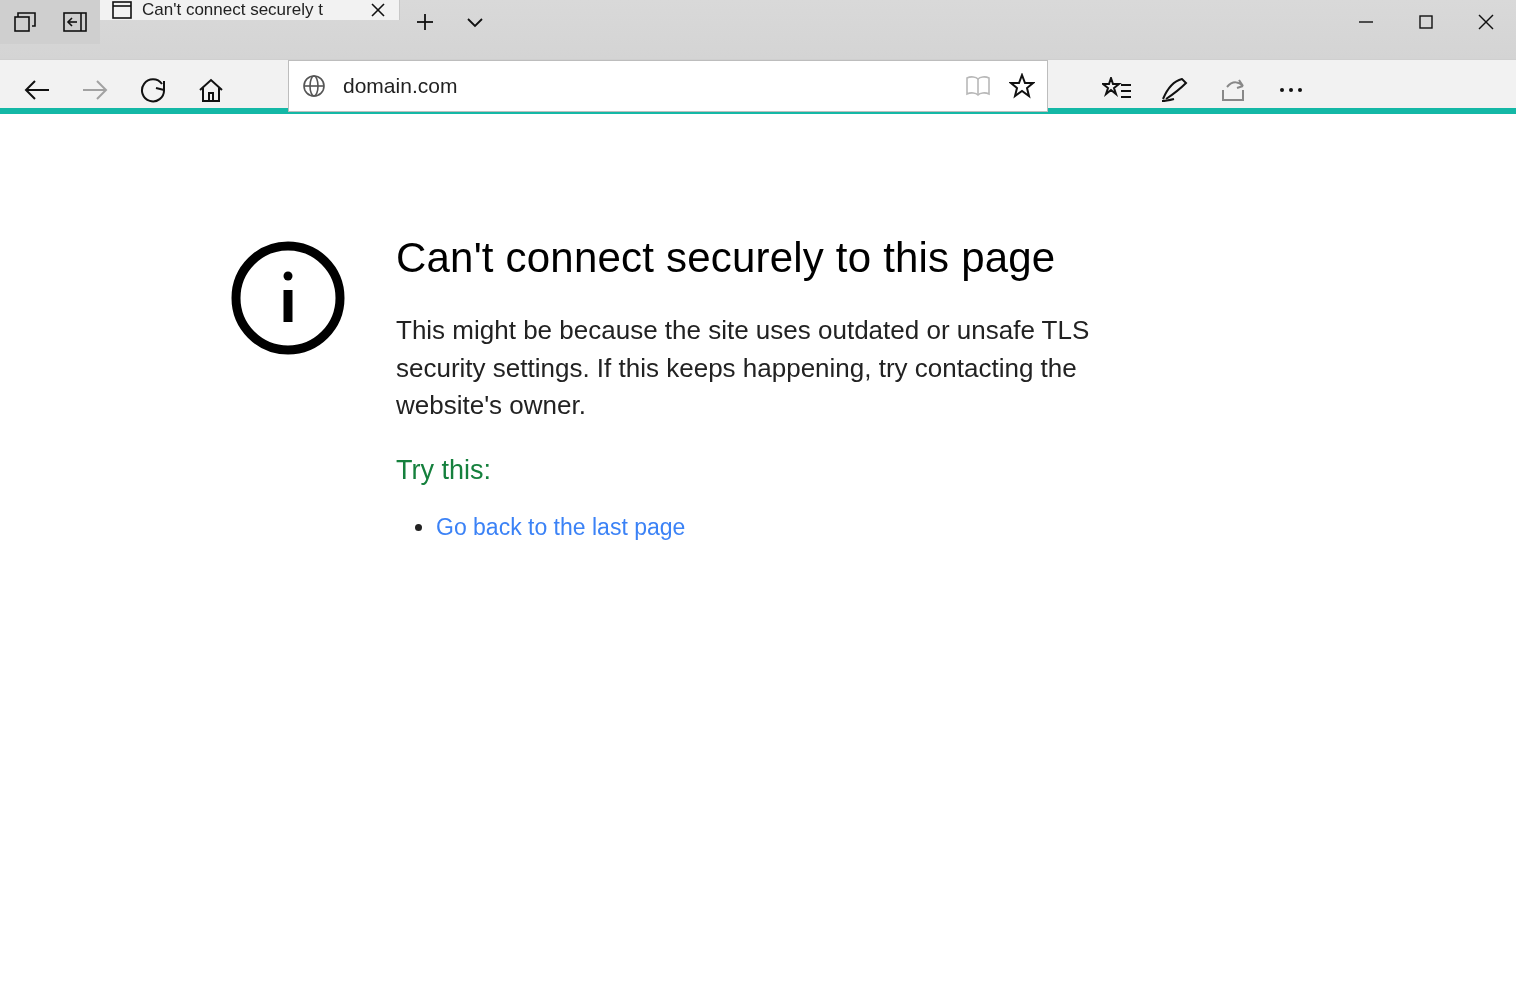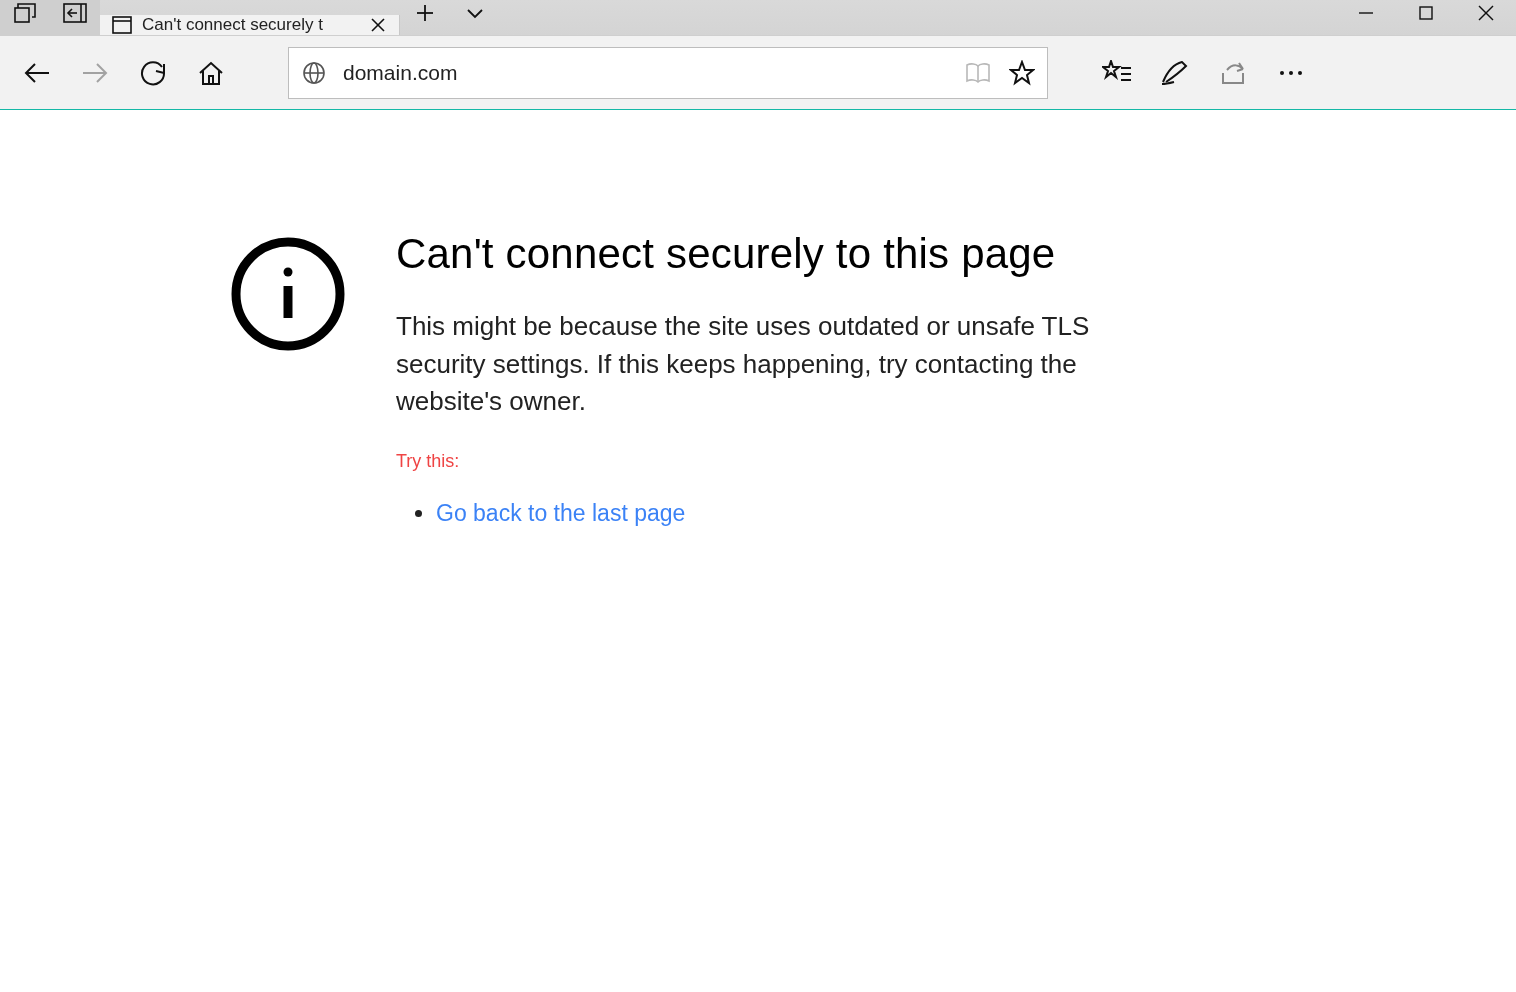--- a/index.html
+++ b/index.html
@@ -1,23 +1,23 @@
 <!DOCTYPE html>
 <html><head>
 <meta charset="utf-8">
 <style>
   * { box-sizing: border-box; margin: 0; padding: 0; }
   html, body { width: 1516px; height: 992px; font-family: "Segoe UI", Arial, sans-serif; background: #fff; overflow: hidden; }
   
   
   .titlebar {
-    height: 36px;
+    height: 60px;
     background: linear-gradient(#d9d9d9,#d4d4d4);
     display: flex;
-    align-items: flex-end;
+    align-items: flex-start;
     border-bottom: 1px solid #cfcfcf;
   }
   .titlebar-left {
     display: flex;
     align-items: center;
     background: #cfcfcf;
   }
   .titlebar-left .sysbtn {
     width: 50px; height: 44px;
     display: flex; align-items: center; justify-content: center;
@@ -47,25 +47,25 @@
     width: 50px; height: 44px; display:flex;align-items:center;justify-content:center;
   }
   .titlebar-spacer { flex: 1; }
   .window-controls { display:flex; }
   .window-controls .wbtn {
     width: 60px; height: 44px; display:flex;align-items:center;justify-content:center;
   }
 
   
   .toolbar {
-    height: 74px;
+    height: 54px;
     background: #f2f2f2;
-    border-bottom: 1px solid #14b8a6;
-    display: flex;
-    align-items: center;
+    border-bottom: 6px solid #14b8a6;
+    display: flex;
+    align-items: flex-start;
     padding: 0 8px;
   }
   .navbtn {
     width: 58px; height: 60px;
     display:flex;align-items:center;justify-content:center;
   }
   .navbtn.disabled svg { opacity: .35; }
   .addressbar {
     flex: 0 0 760px;
     height: 52px;
@@ -110,22 +110,22 @@
     margin-bottom: 30px;
     letter-spacing: .2px;
   }
   .error-desc {
     font-size: 26px;
     line-height: 1.45;
     color: #222;
     margin-bottom: 30px;
   }
   .try-label {
-    font-size: 18px;
-    color:#ef4444;
+    font-size: 27px;
+    color:#15803d;
     margin-bottom: 28px;
   }
   .try-list { list-style: disc; padding-left: 40px; }
   .try-list li { font-size: 23px; color:#222; }
   .try-list a { color: #3b82f6; text-decoration: none; }
 
   svg { display:block; }
 </style>
 </head>
 <body>

